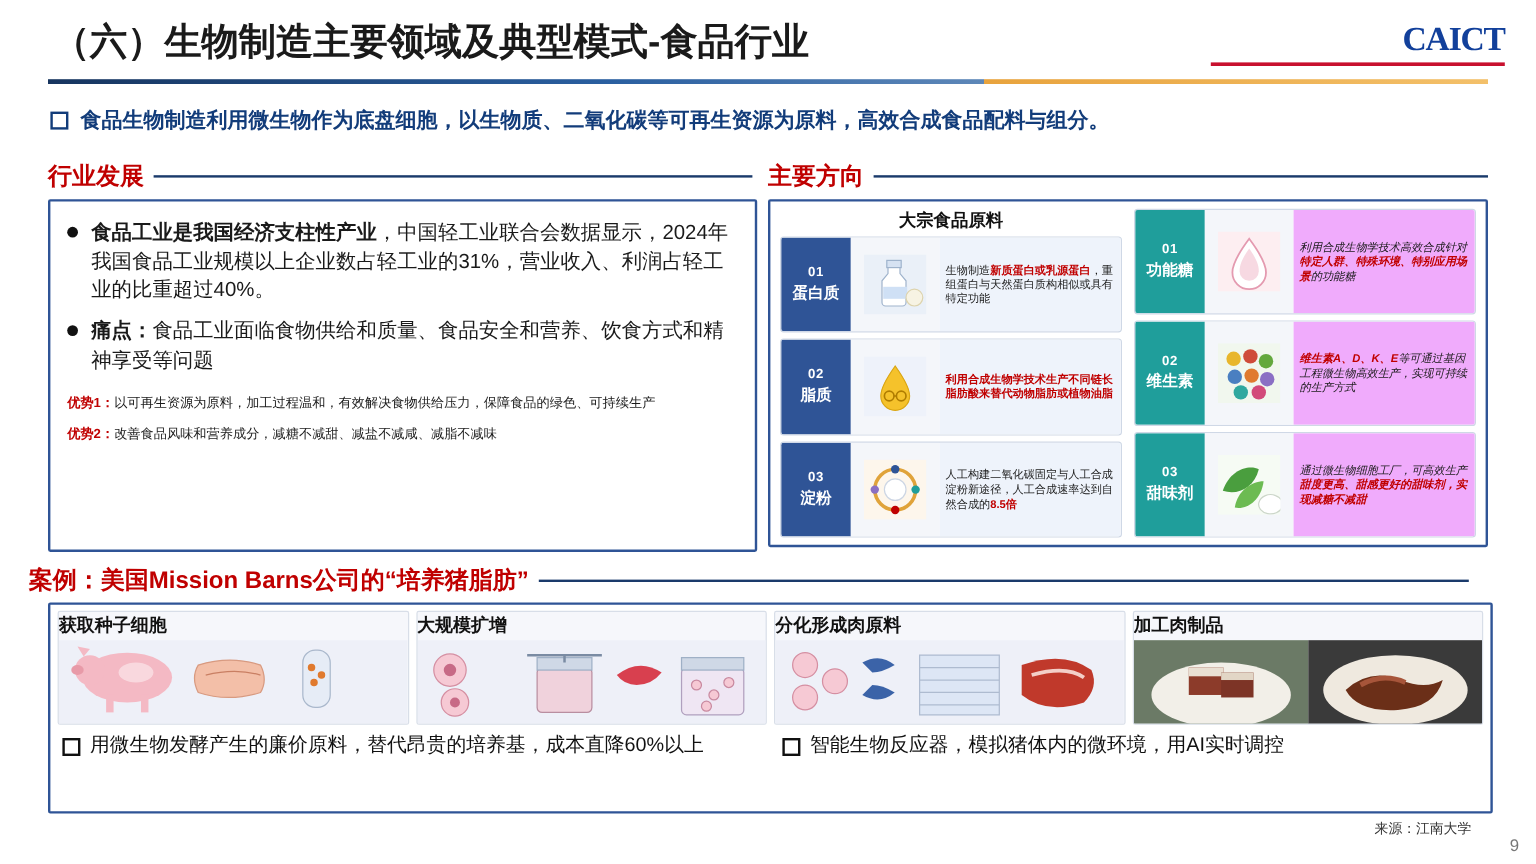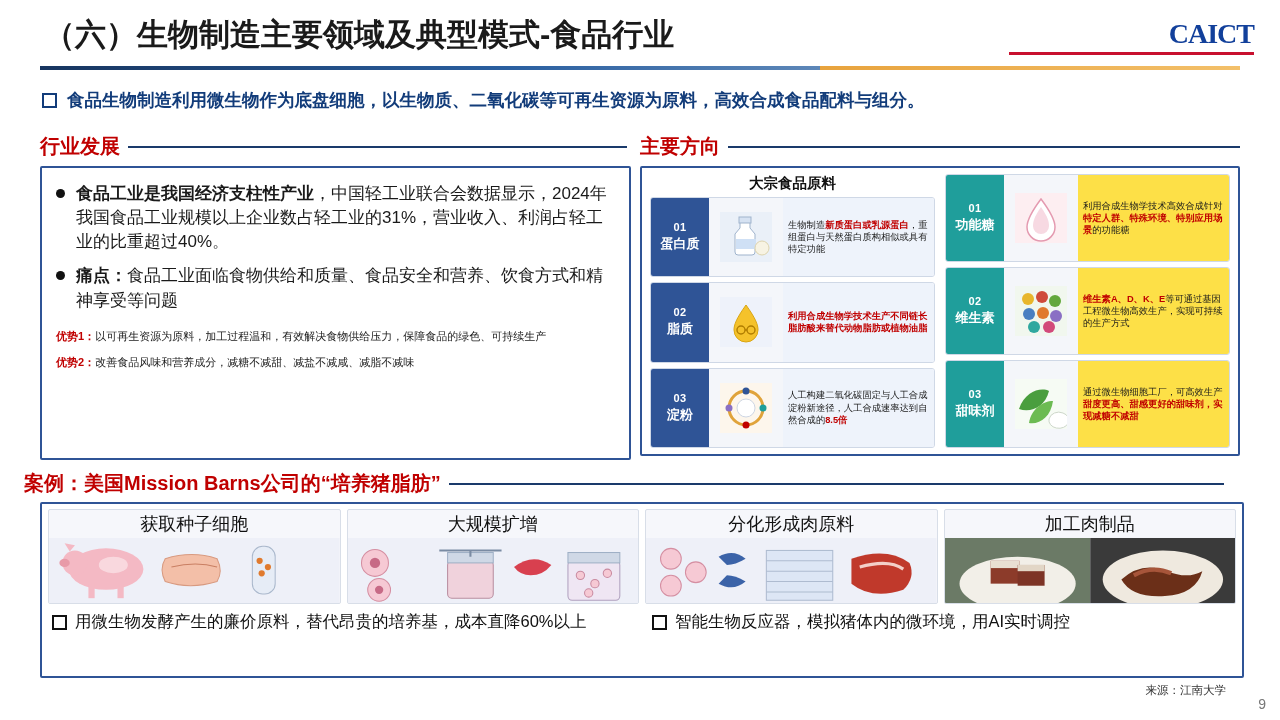--- a/index.html
+++ b/index.html
@@ -104,36 +104,36 @@
     background:#f4f6fa;overflow:hidden;
   }
   .rc-txt{
     flex:1;font-size:9.3px;line-height:1.32;padding:0 5px;color:#1a1a1a;
     display:flex;align-items:center;
   }
   .rc-txt .hl{color:#c00000;font-weight:bold;}
   .blue .rc-left{background:#2f5496;}
   .teal .rc-left{background:#1f9e9b;}
   .blue .rc-txt{background:#eef3fb;}
-  .teal .rc-txt{background:#fde047;}
+  .teal .rc-txt{background:#f0abfc;font-style:italic;}
 
   
   .case-box{
     position:absolute;left:40px;top:502px;width:1200px;height:172px;
     border:2px solid #2f5496;border-radius:2px;background:#fff;
   }
   .case-imgs{
     display:flex;gap:6px;padding:5px 6px 0 6px;height:100px;box-sizing:border-box;
   }
   .case-img{
     flex:1;border:1px solid #d8dee8;border-radius:2px;background:#f6f7fb;
     display:flex;flex-direction:column;overflow:hidden;position:relative;
   }
   .case-cap{
-    font-size:18px;font-weight:normal;text-align:center;padding:2px 0 0 0;color:#111;
+    font-size:15px;font-weight:bold;padding:2px 0 0 0;color:#111;
   }
   .case-art{flex:1;position:relative;}
   .case-notes{
     display:flex;padding:6px 10px 0 10px;gap:20px;align-items:center;
   }
   .note{
     flex:1;display:flex;gap:8px;font-size:16.5px;line-height:1.35;color:#111;
   }
   .note .sq{
     display:inline-block;width:11px;height:11px;border:2px solid #111;

